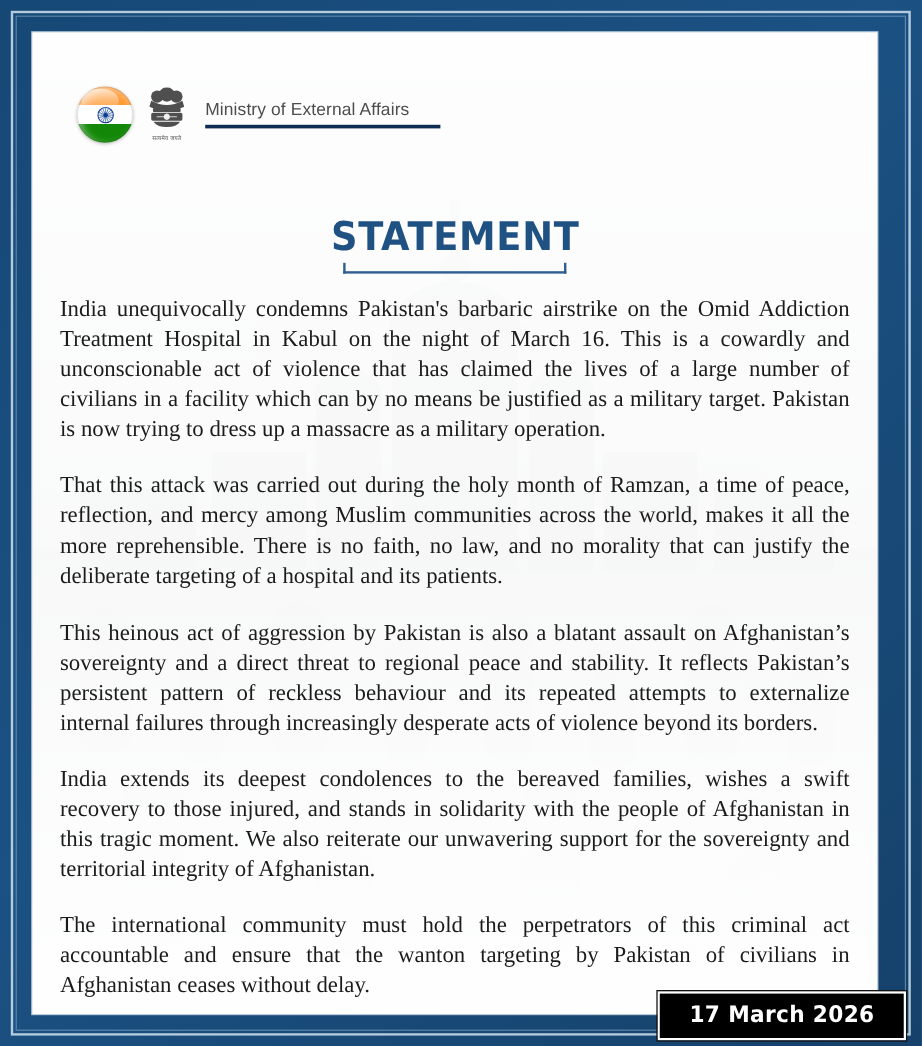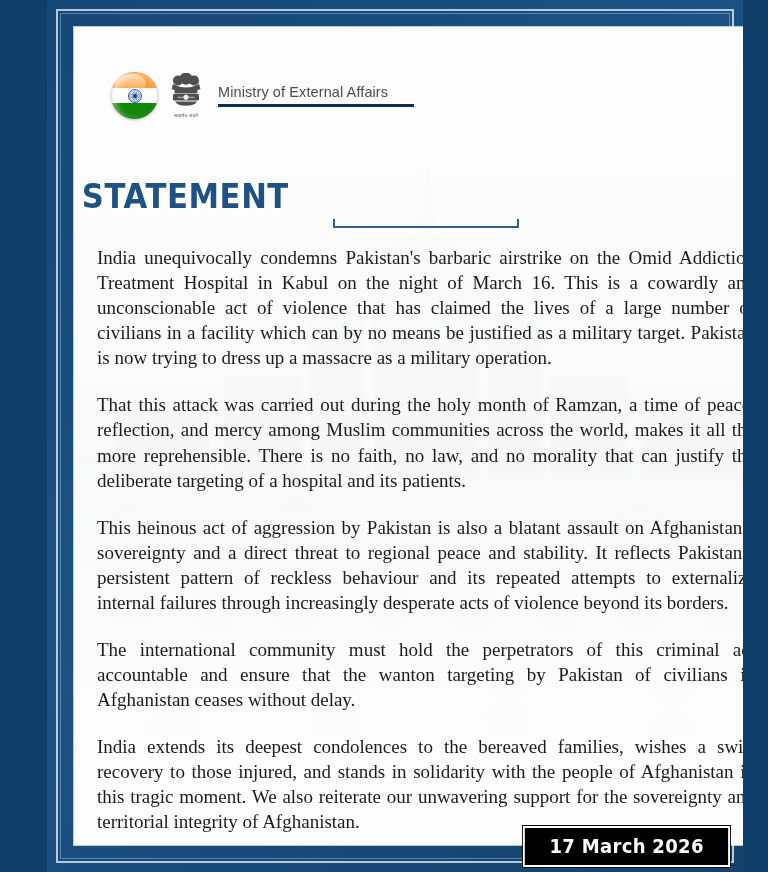--- a/index.html
+++ b/index.html
@@ -10,27 +10,26 @@
   body {
     width: 768px;
     height: 872px;
     font-family: "Liberation Sans", sans-serif;
     overflow: hidden;
   }
 
   
   .poster {
     position: relative;
-    width: 696px;
+    width: 768px;
     height: 872px;
     background: #174a77;
     background-image: linear-gradient(135deg, #164876 0%, #1b5183 45%, #15416a 100%);
     box-sizing: border-box;
     overflow: hidden;
-    margin-left: 47px;
   }
   
   .frame-hairline {
     position: absolute;
     left: 9px;  top: 9px;
     right: 9px; bottom: 9px;
     border: 2px solid #cfe2ef;
     opacity: .85;
     pointer-events: none;
   }
@@ -150,21 +149,21 @@
     width: 196px;
     background: #0f2c52;
   }
 
   
   .statement-wrap {
     position: absolute;
     top: 150px;
     left: 0;
     width: 100%;
-    text-align: left;
+    text-align: center;
   }
   .statement-title {
     display: inline-block;
     font-family: "DejaVu Sans", sans-serif;
     font-weight: bold;
     font-size: 33px;
     letter-spacing: .6px;
     color: #1f5183;
     text-shadow: 0 1px 0 rgba(255,255,255,.6);
     transform: scaleX(.93);
@@ -360,22 +359,22 @@
           <div class="tick left"></div>
           <div class="bar"></div>
           <div class="tick right"></div>
         </div>
       </div>
 
       <div class="body-copy">
         <p>India unequivocally condemns Pakistan's barbaric airstrike on the Omid Addiction Treatment Hospital in Kabul on the night of March 16. This is a cowardly and unconscionable act of violence that has claimed the lives of a large number of civilians in a facility which can by no means be justified as a military target. Pakistan is now trying to dress up a massacre as a military operation.</p>
         <p>That this attack was carried out during the holy month of Ramzan, a time of peace, reflection, and mercy among Muslim communities across the world, makes it all the more reprehensible. There is no faith, no law, and no morality that can justify the deliberate targeting of a hospital and its patients.</p>
         <p>This heinous act of aggression by Pakistan is also a blatant assault on Afghanistan’s sovereignty and a direct threat to regional peace and stability. It reflects Pakistan’s persistent pattern of reckless behaviour and its repeated attempts to externalize internal failures through increasingly desperate acts of violence beyond its borders.</p>
+        <p>India extends its deepest condolences to the bereaved families, wishes a swift recovery to those injured, and stands in solidarity with the people of Afghanistan in this tragic moment. We also reiterate our unwavering support for the sovereignty and territorial integrity of Afghanistan.</p>
         <p>The international community must hold the perpetrators of this criminal act accountable and ensure that the wanton targeting by Pakistan of civilians in Afghanistan ceases without delay.</p>
-        <p>India extends its deepest condolences to the bereaved families, wishes a swift recovery to those injured, and stands in solidarity with the people of Afghanistan in this tragic moment. We also reiterate our unwavering support for the sovereignty and territorial integrity of Afghanistan.</p>
       </div>
 
     </div>
   </div>
 
   <div class="date-badge">17 March 2026</div>
 
 </div>
 
 </body></html>

